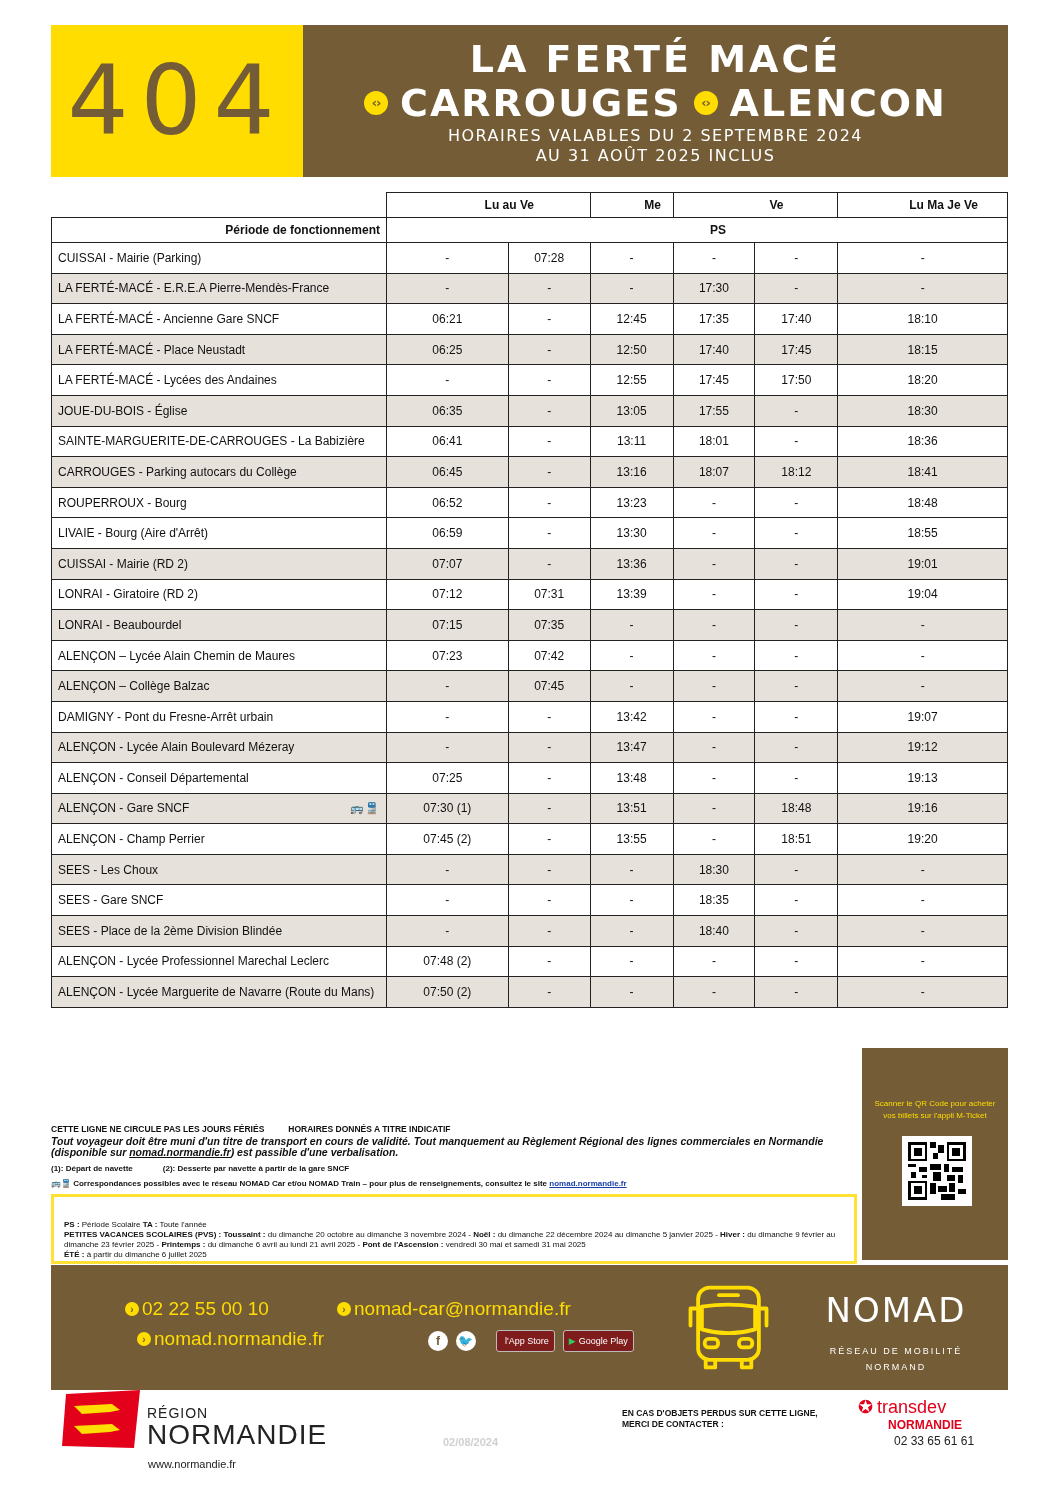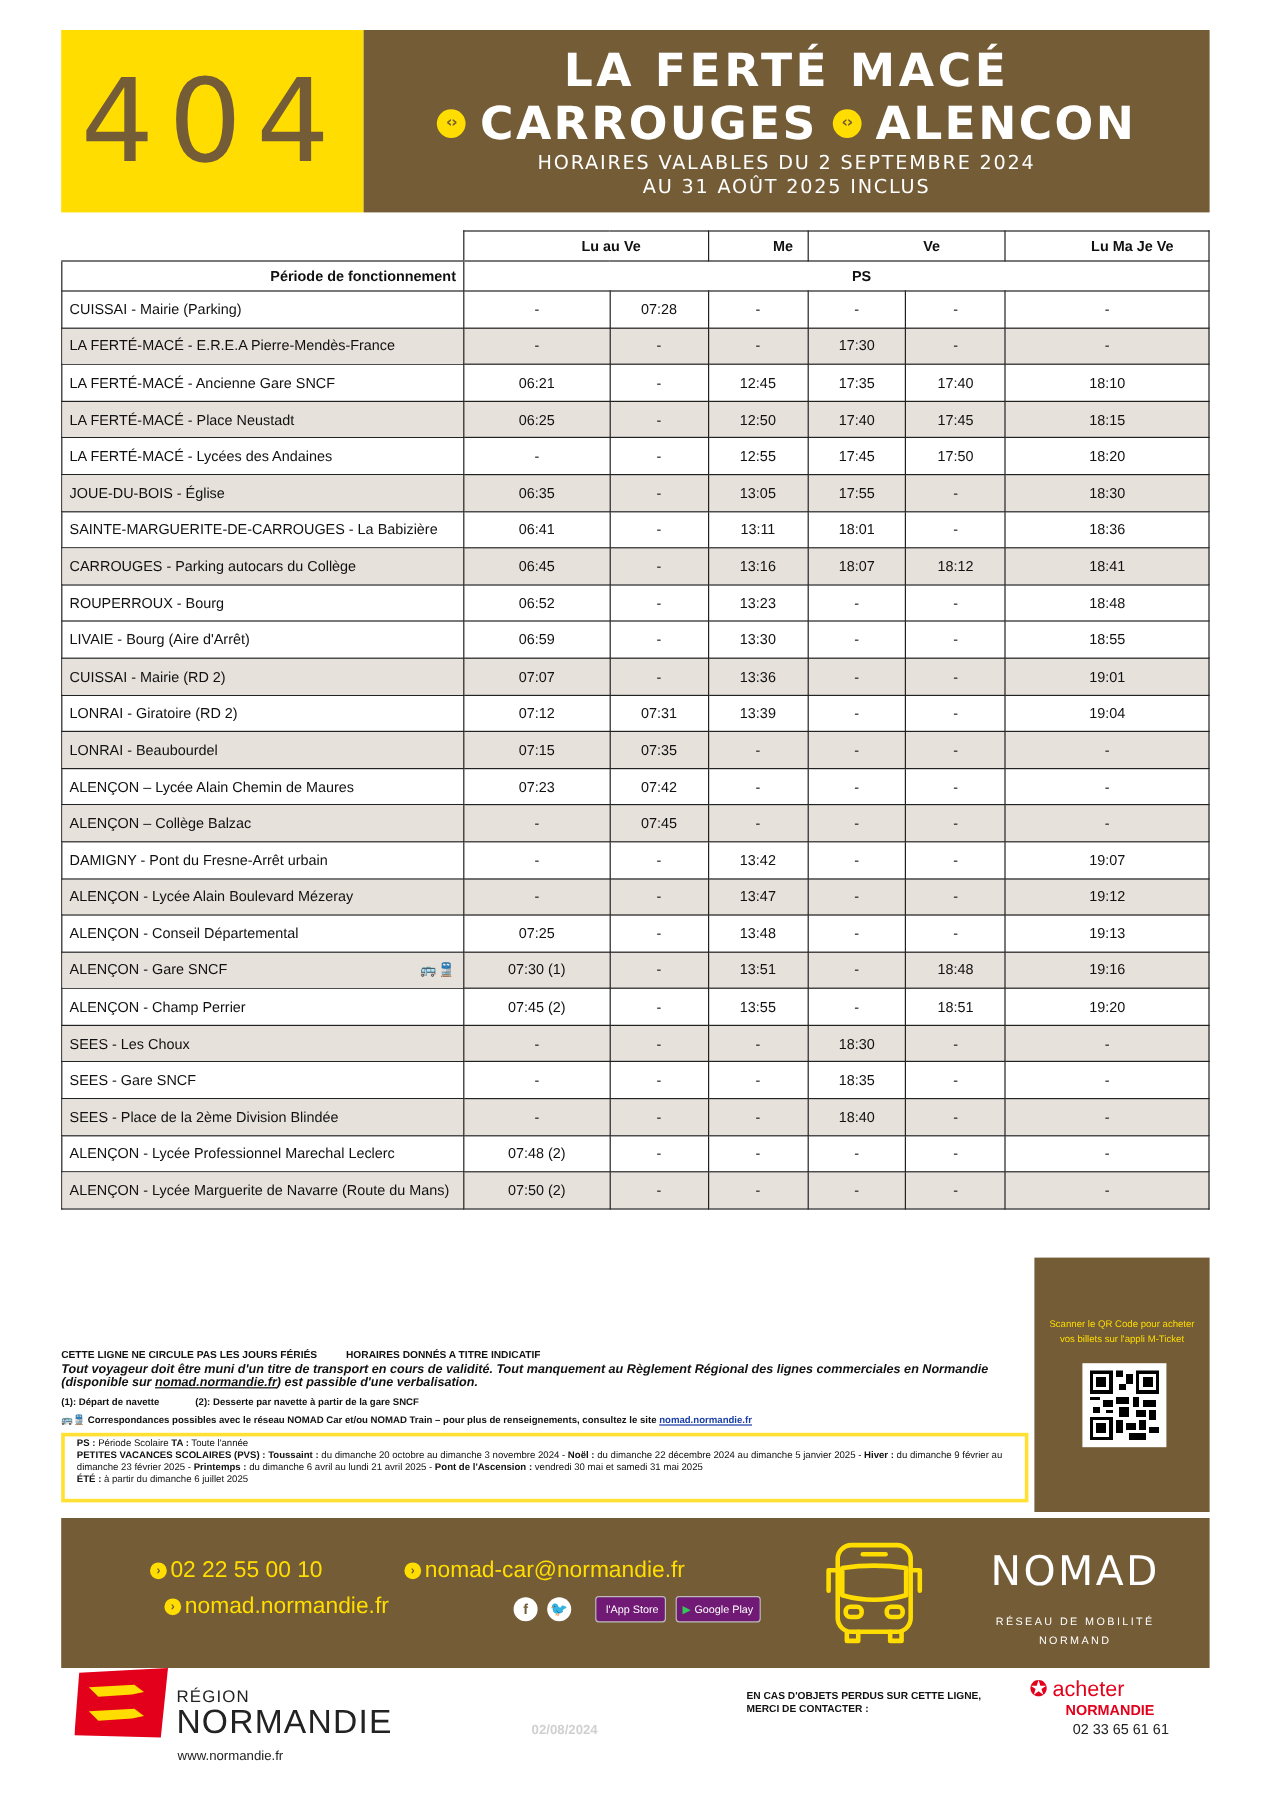--- a/index.html
+++ b/index.html
@@ -29,35 +29,35 @@
 
   
   .notes { position: absolute; left: 51px; top: 1124px; width: 800px; font-size: 8.5px; }
   .notes .row1 { font-weight: bold; display: flex; gap: 24px; }
   .notes .warn { font-weight: bold; font-style: italic; font-size: 10.5px; line-height: 11px; margin-top: 2px; }
   .notes .warn u { text-decoration: underline; }
   .notes .refs { font-weight: bold; display: flex; gap: 30px; margin-top: 6px; font-size: 8px; }
   .notes .conn { font-weight: bold; margin-top: 6px; font-size: 8px; }
   .notes .conn a { color: #1a3ea8; text-decoration: underline; }
 
-  .period-box { position: absolute; left: 51px; top: 1194px; width: 806px; height: 58px; border: 3px solid #FFE033; padding: 1px 10px; font-size: 8px; line-height: 10px; }
+  .period-box { position: absolute; left: 51px; top: 1194px; width: 806px; height: 70px; border: 3px solid #FFE033; padding: 23px 10px; font-size: 8px; line-height: 10px; }
   .period-box b { font-weight: bold; }
 
   .qr-panel { position: absolute; left: 862px; top: 1048px; width: 146px; height: 212px; background: #735C36; }
   .qr-text { position: absolute; top: 50px; width: 100%; text-align: center; color: #FFDD00; font-size: 8px; line-height: 12px; }
   .qr { position: absolute; left: 40px; top: 88px; width: 70px; height: 70px; background: #fff; padding: 6px; }
   .qr svg { width: 100%; height: 100%; }
 
   
   .footer-band { position: absolute; left: 51px; top: 1265px; width: 957px; height: 125px; background: #735C36; }
   .contact { position: absolute; color: #FFDD00; font-size: 19px; display: flex; align-items: center; gap: 3px; }
   .bullet { display: inline-flex; width: 14px; height: 14px; border-radius: 50%; background: #FFDD00; color: #735C36; font-size: 10px; align-items: center; justify-content: center; font-weight: bold; }
   .social { position: absolute; display: flex; gap: 8px; align-items: center; }
   .soc-circle { width: 20px; height: 20px; border-radius: 50%; background: #fff; color: #735C36; font-size: 12px; font-weight: bold; display: flex; align-items: center; justify-content: center; }
-  .store { height: 22px; background: #701a75; border: 1px solid #bbb; border-radius: 3px; color: #fff; font-size: 9px; display: flex; align-items: center; padding: 0 5px; gap: 3px; }
+  .store { height: 22px; background: #7f1d1d; border: 1px solid #bbb; border-radius: 3px; color: #fff; font-size: 9px; display: flex; align-items: center; padding: 0 5px; gap: 3px; }
   .bus-icon { position: absolute; left: 630px; top: 15px; width: 95px; height: 95px; }
   .nomad-logo { position: absolute; left: 755px; top: 25px; width: 180px; text-align: center; color: #fff; }
   .nomad-logo .big { font-family: "DejaVu Sans", sans-serif; font-size: 34px; letter-spacing: 2px; }
   .nomad-logo .sub { font-size: 9px; letter-spacing: 2px; margin-top: 16px; }
   .nomad-logo .sub2 { font-size: 9px; letter-spacing: 2px; margin-top: 6px; }
 
   
   .region-flag { position: absolute; left: 62px; top: 1390px; width: 78px; height: 60px; }
   .region-text { position: absolute; left: 147px; top: 1405px; }
   .region-text .r1 { font-size: 14px; letter-spacing: 1px; color: #222; }
@@ -461,17 +461,17 @@
 </div>
 <div class="region-url">www.normandie.fr</div>
 <div class="date-stamp">02/08/2024</div>
 <div class="lost">
   <div>EN CAS D'OBJETS PERDUS SUR CETTE LIGNE,</div>
   <div>MERCI DE CONTACTER :</div>
 </div>
 <div class="transdev">
   <div class="t1">
       <span>✪</span>
-      <span>acheter</span>
+      <span>transdev</span>
     </div>
   <div class="t2">NORMANDIE</div>
   <div class="t3">02 33 65 61 61</div>
 </div>
 
 </body></html>

